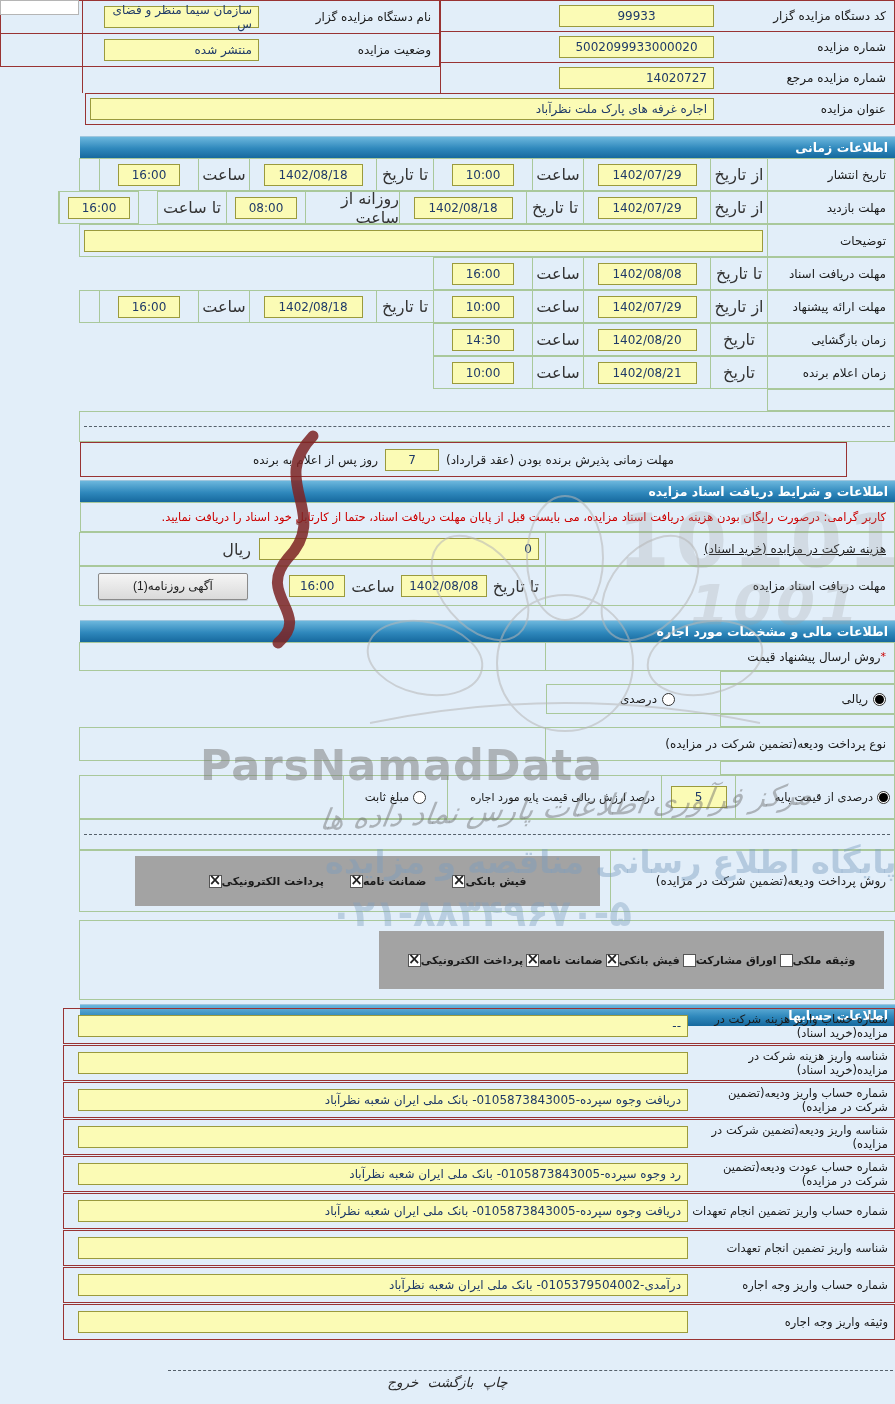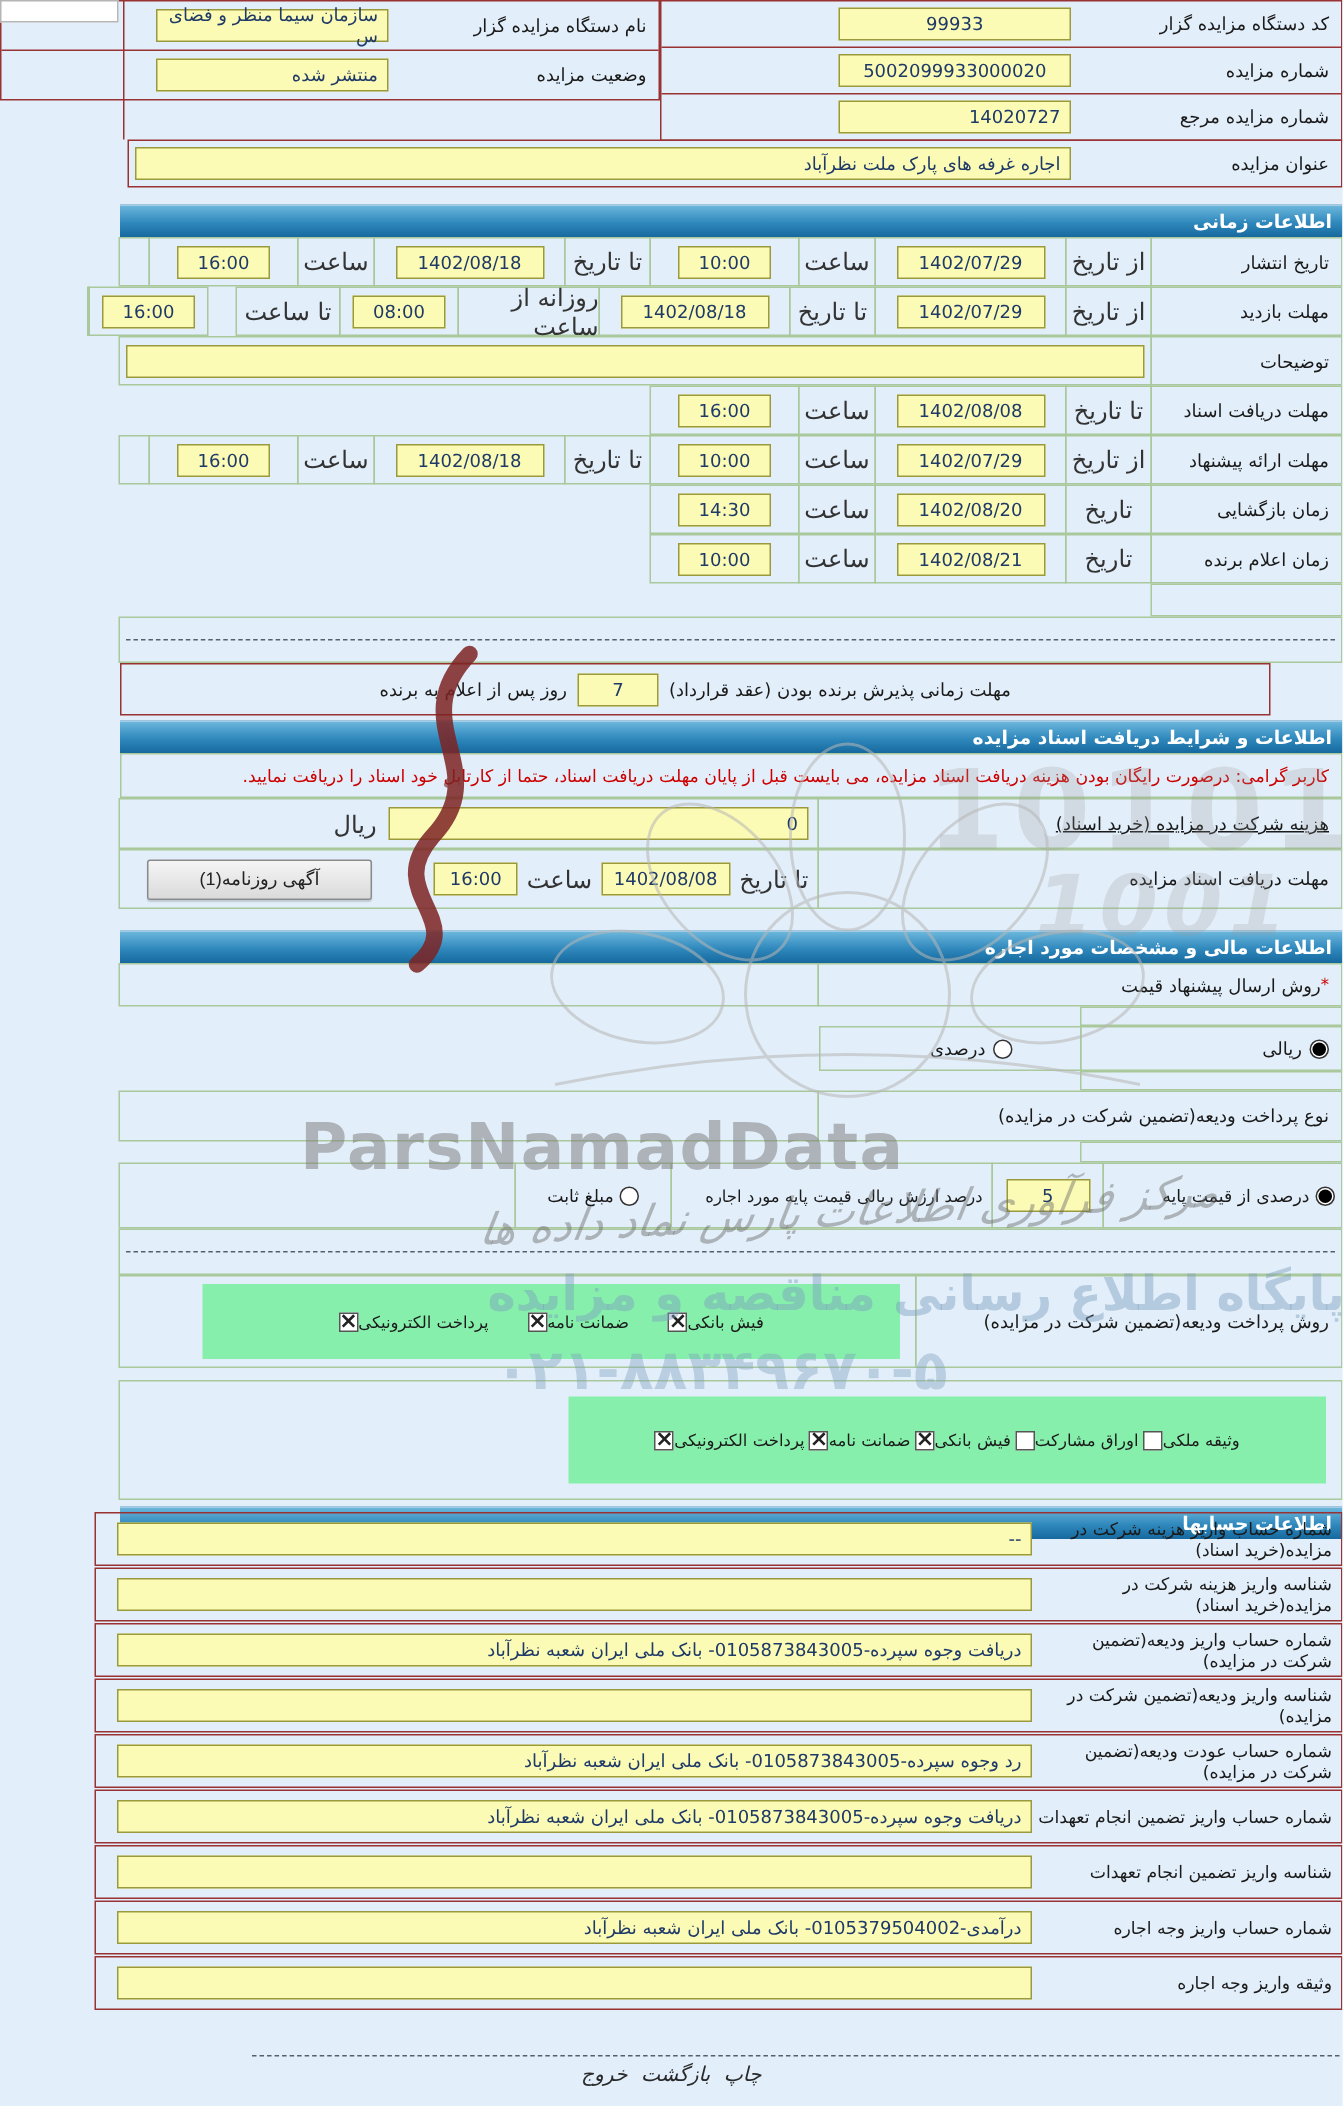--- a/index.html
+++ b/index.html
@@ -50,21 +50,21 @@
   .w-daily{flex:0 0 95px;justify-content:center;}
   .w-t80{flex:0 0 80px;}
   .w-tsaat{flex:0 0 70px;justify-content:center;margin-left:18px;}
   .h33{height:33px;}
   .w-date .yin{width:99px;margin:0 auto;}
   .w-time .yin, .w-t80 .yin{width:62px;margin:0 auto;}
   .red-box{border:1px solid #993333;height:33px;display:flex;align-items:center;justify-content:center;gap:7px;margin-right:48px;font-size:12px;}
   .red-box .yin{width:54px;}
   .notice{border:1px solid #a9c89b;height:28px;display:flex;align-items:center;padding-right:8px;color:#cc0000;font-size:11.5px;}
   .btn{background:linear-gradient(180deg,#f5f5f5,#dadada);border:1px solid #8a8a8a;border-radius:2px;font-size:12px;color:#222;height:27px;display:flex;align-items:center;justify-content:center;width:150px;box-shadow:0 1px 1px rgba(0,0,0,.15);}
-  .gray-panel{background:#86efac;display:flex;align-items:center;direction:ltr;}
+  .gray-panel{background:#a3a3a3;display:flex;align-items:center;direction:ltr;font-weight:bold;}
   .opt{display:inline-flex;align-items:center;direction:ltr;}
   .opt .olabel{font-size:11px;color:#1a1a1a;}
   .acc-row{border:1px solid #993333;height:36px;display:flex;align-items:center;margin-bottom:1px;box-sizing:border-box;}
   .acc-row .lbl{flex:0 0 202px;padding-right:6px;font-size:11.5px;box-sizing:border-box;}
   .acc-row .yin{flex:1 1 auto;margin:0 4px 0 14px;}
   .footer-links{display:flex;justify-content:center;gap:9px;margin-top:3px;font-family:"Liberation Serif",serif;font-style:italic;font-size:13.5px;color:#2a2a2a;}
   .footer-links span{cursor:pointer;}
   
   .wm{position:absolute;pointer-events:none;z-index:6;}
   .wm-brand{top:740px;left:200px;font-size:43px;font-weight:bold;color:rgba(120,120,120,.5);letter-spacing:1px;direction:ltr;}

